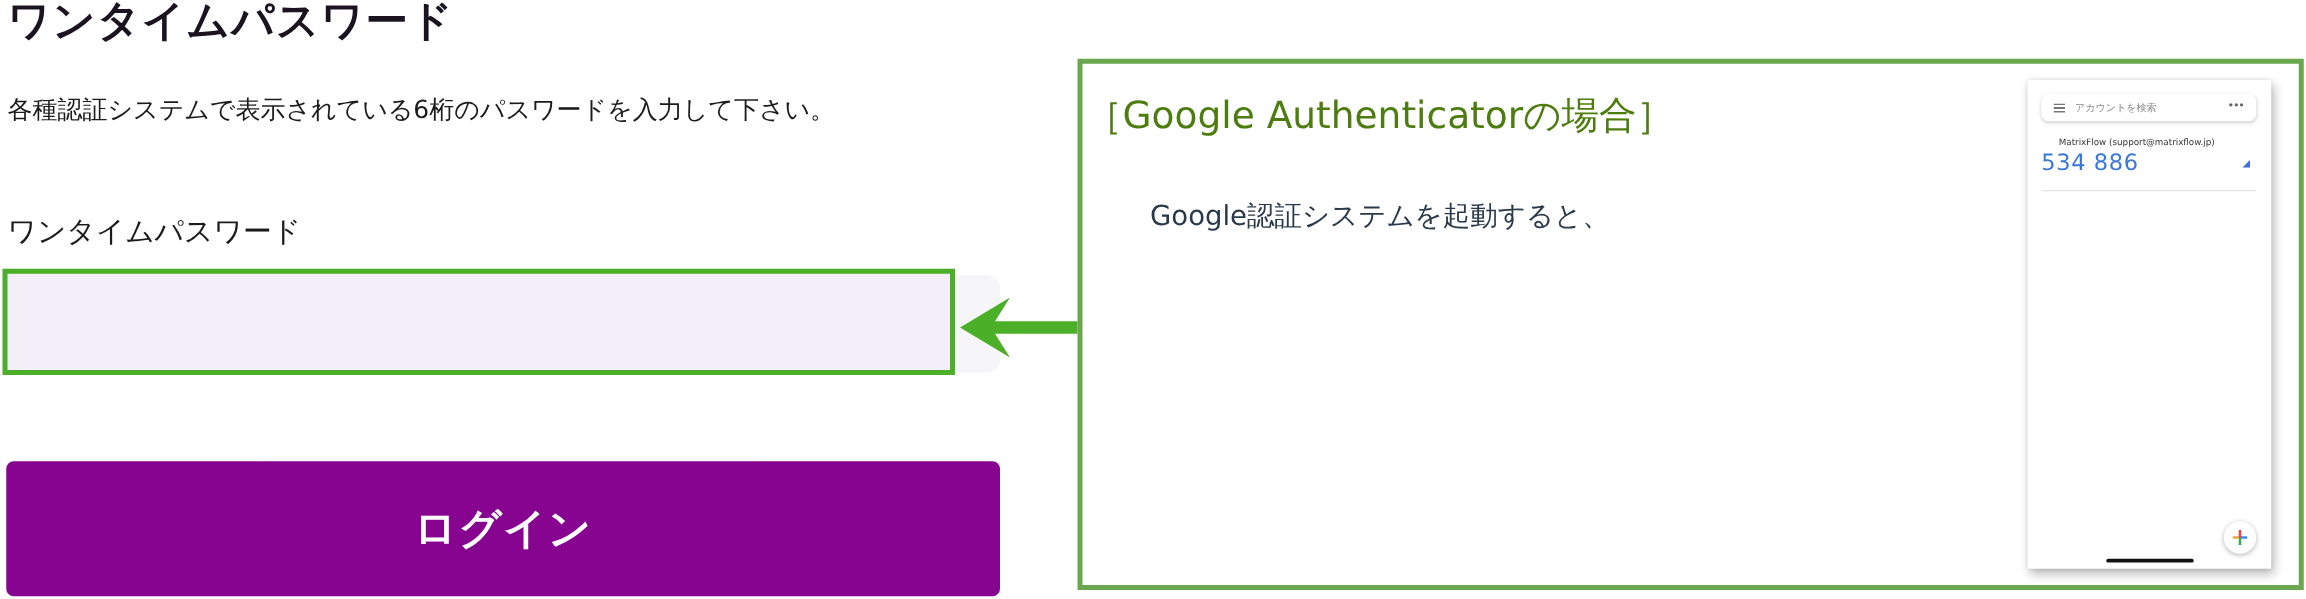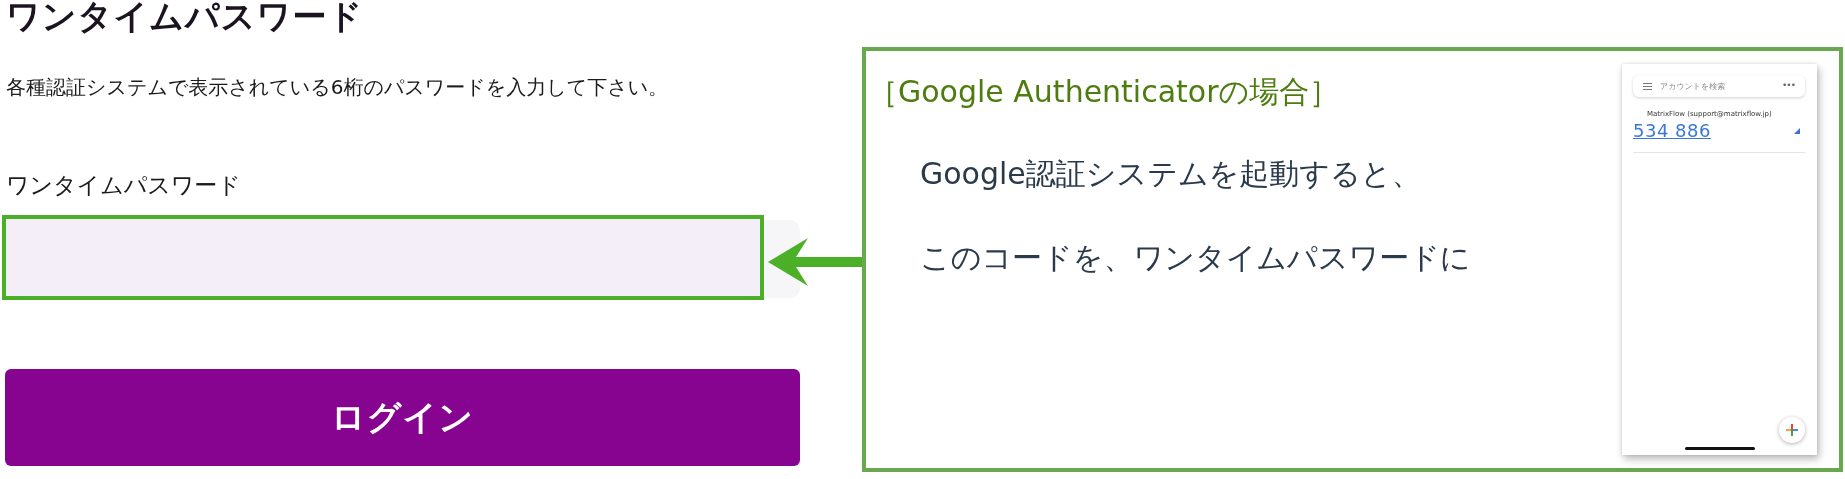--- a/index.html
+++ b/index.html
@@ -23,51 +23,51 @@
     .input-bg {
       left: 8px; top: 220px; width: 792px; height: 78px; border-radius: 10px;
       background: #f6f6f8;
     }
     .input {
       left: 2px; top: 215px; width: 762px; height: 85px; box-sizing: border-box;
       border: 4px solid #4caf28; background: #f4eef9; outline: none;
       font-size: 24px; padding: 0 16px; color: #222;
     }
     .login-btn {
-      left: 5px; top: 369px; width: 795px; height: 97px; border: none; border-radius: 6px;
+      left: 5px; top: 369px; width: 795px; height: 108px; border: none; border-radius: 6px;
       background: #86048f; color: #ffffff; font-size: 34px; font-weight: bold; cursor: pointer;
       font-family: "DejaVu Sans", "Liberation Sans", sans-serif; letter-spacing: 1px;
     }
     .arrow { left: 764px; top: 232px; width: 102px; height: 60px; }
     .annot-box {
       left: 862px; top: 47px; width: 981px; height: 425px; box-sizing: border-box;
       border: 4px solid #6aa84f; background: #ffffff;
     }
     .annot-title {
       left: 868px; top: 72px; font-size: 30px; color: #4d7c0f; white-space: nowrap;
     }
     .annot-body {
-      left: 920px; top: 152px; font-size: 30px; line-height: 44px; color: #2b3a4a; white-space: nowrap;
+      left: 920px; top: 152px; font-size: 22px; line-height: 44px; color: #2b3a4a; white-space: nowrap;
     }
     .annot-body .gap { height: 40px; }
     
     .phone {
       left: 1622px; top: 64px; width: 195px; height: 391px; background: #ffffff;
       box-shadow: 2px 4px 8px rgba(0,0,0,0.28), 0 0 3px rgba(0,0,0,0.12);
     }
     .search-bar {
       left: 11px; top: 11px; width: 172px; height: 22px; border-radius: 6px;
       box-shadow: 0 1px 3px rgba(0,0,0,0.18); background: #fff;
       font-size: 8px; color: #888; display: flex; align-items: center;
     }
     .menu-icon { width: 9px; height: 7px; margin-left: 10px; margin-right: 8px;
       background: linear-gradient(#777 0 1px, transparent 1px 3px, #777 3px 4px, transparent 4px 6px, #777 6px 7px); }
     .more-icon { position: absolute; right: 10px; top: 5px; font-size: 9px; color: #666; letter-spacing: -1px; }
     .acct-name { left: 25px; top: 46px; font-size: 7px; color: #333; white-space: nowrap; }
-    .acct-code { left: 11px; top: 56px; font-size: 18px; color: #3a78d8; white-space: nowrap; letter-spacing: 0.5px; text-decoration: underline; }
+    .acct-code { left: 11px; top: 56px; font-size: 18px; color: #3a78d8; white-space: nowrap; letter-spacing: 0.5px; }
     .timer-icon { left: 172px; top: 64px; width: 0; height: 0;
       border-left: 6px solid transparent; border-bottom: 6px solid #3a6fd8; }
     .acct-divider { left: 11px; top: 88px; width: 172px; height: 1px; background: #e6e6e6; }
     .fab { left: 157px; top: 353px; width: 26px; height: 26px; border-radius: 50%;
       background: #fff; box-shadow: 0 1px 4px rgba(0,0,0,0.3); }
     .fab svg { position: absolute; left: 7px; top: 7px; }
     .home-bar { left: 63px; top: 383px; width: 70px; height: 3px; background: #111; border-radius: 2px; }
   </style>
 </head>
 <body>
@@ -83,21 +83,20 @@
 
 <svg class="abs arrow" viewBox="0 0 102 60">
   <polygon points="4,30 44,6 32,25 100,25 100,35 32,35 44,54" fill="#4caf28"></polygon>
 </svg>
 
 <div class="abs annot-box"></div>
 <div class="abs annot-title">［Google Authenticatorの場合］</div>
 <div class="abs annot-body">
   <div>Google認証システムを起動すると、</div>
   <div class="gap"></div>
-  <div>このコードを、ワンタイムパスワードに</div>
 </div>
 
 <div class="abs phone">
   <div class="abs search-bar">
     <span class="menu-icon"></span>
     <span>アカウントを検索</span>
     <span class="more-icon">•••</span>
   </div>
   <div class="abs acct-name">MatrixFlow (support@matrixflow.jp)</div>
   <div class="abs acct-code">534 886</div>

